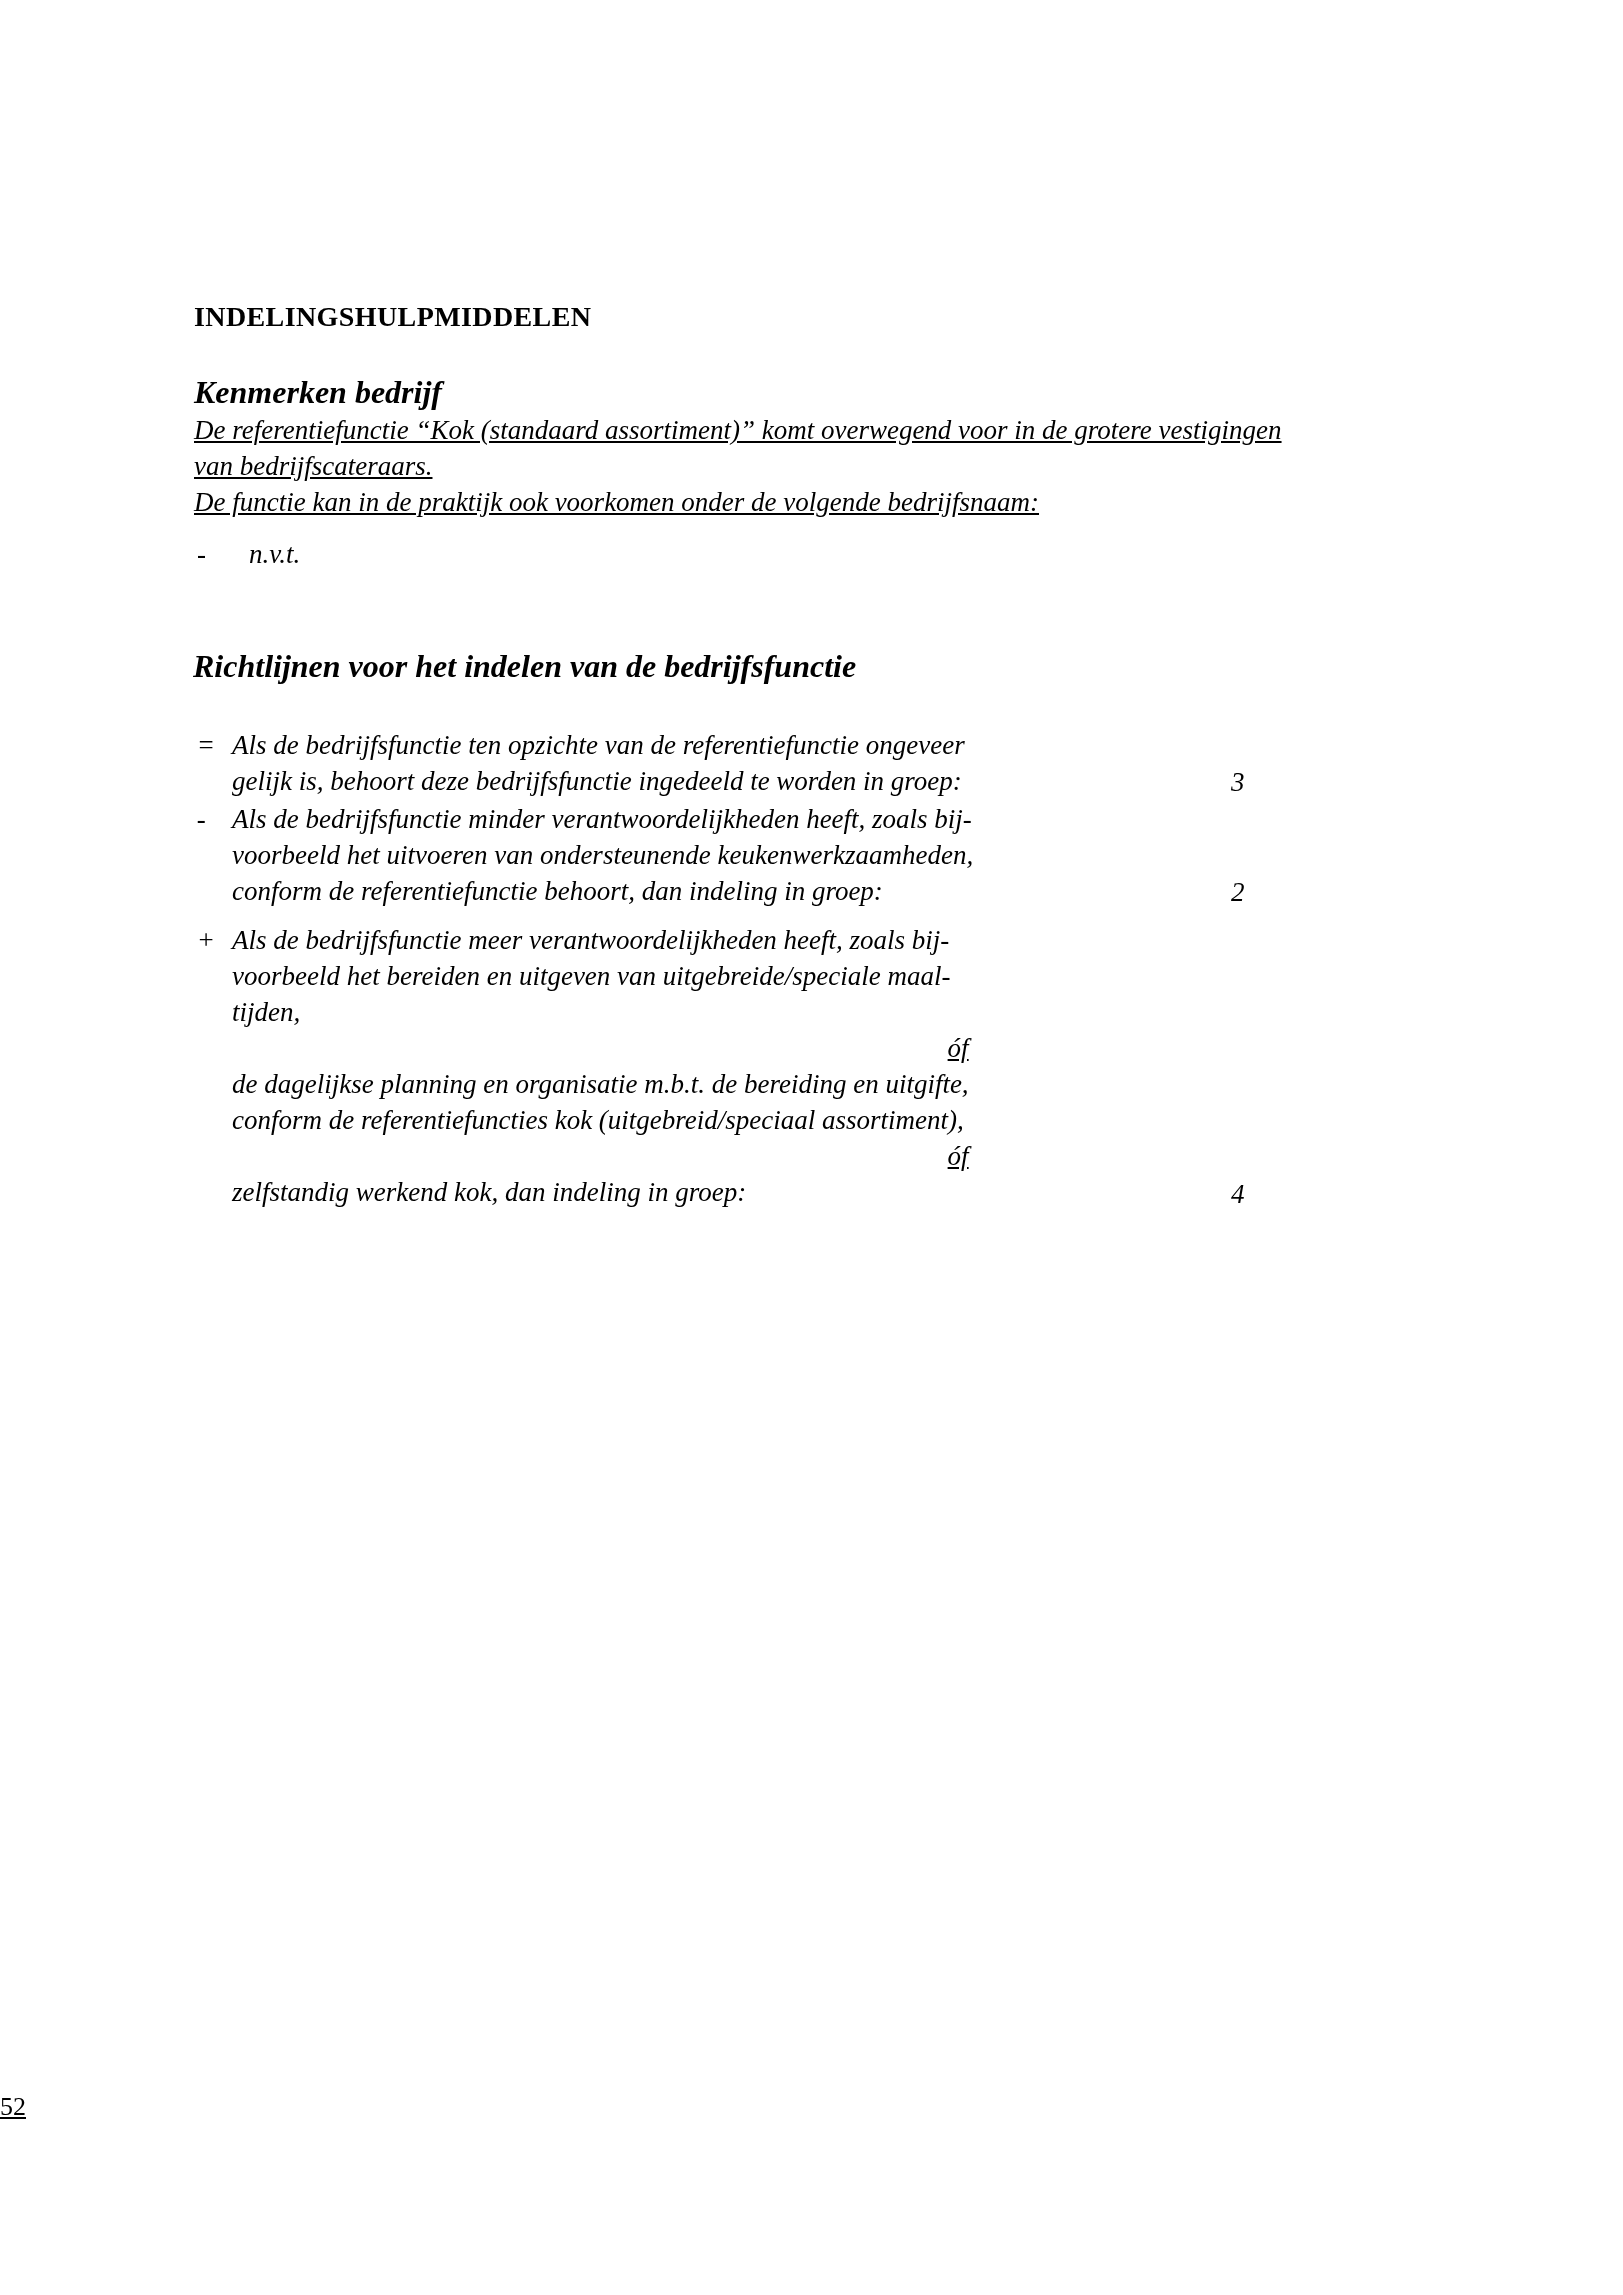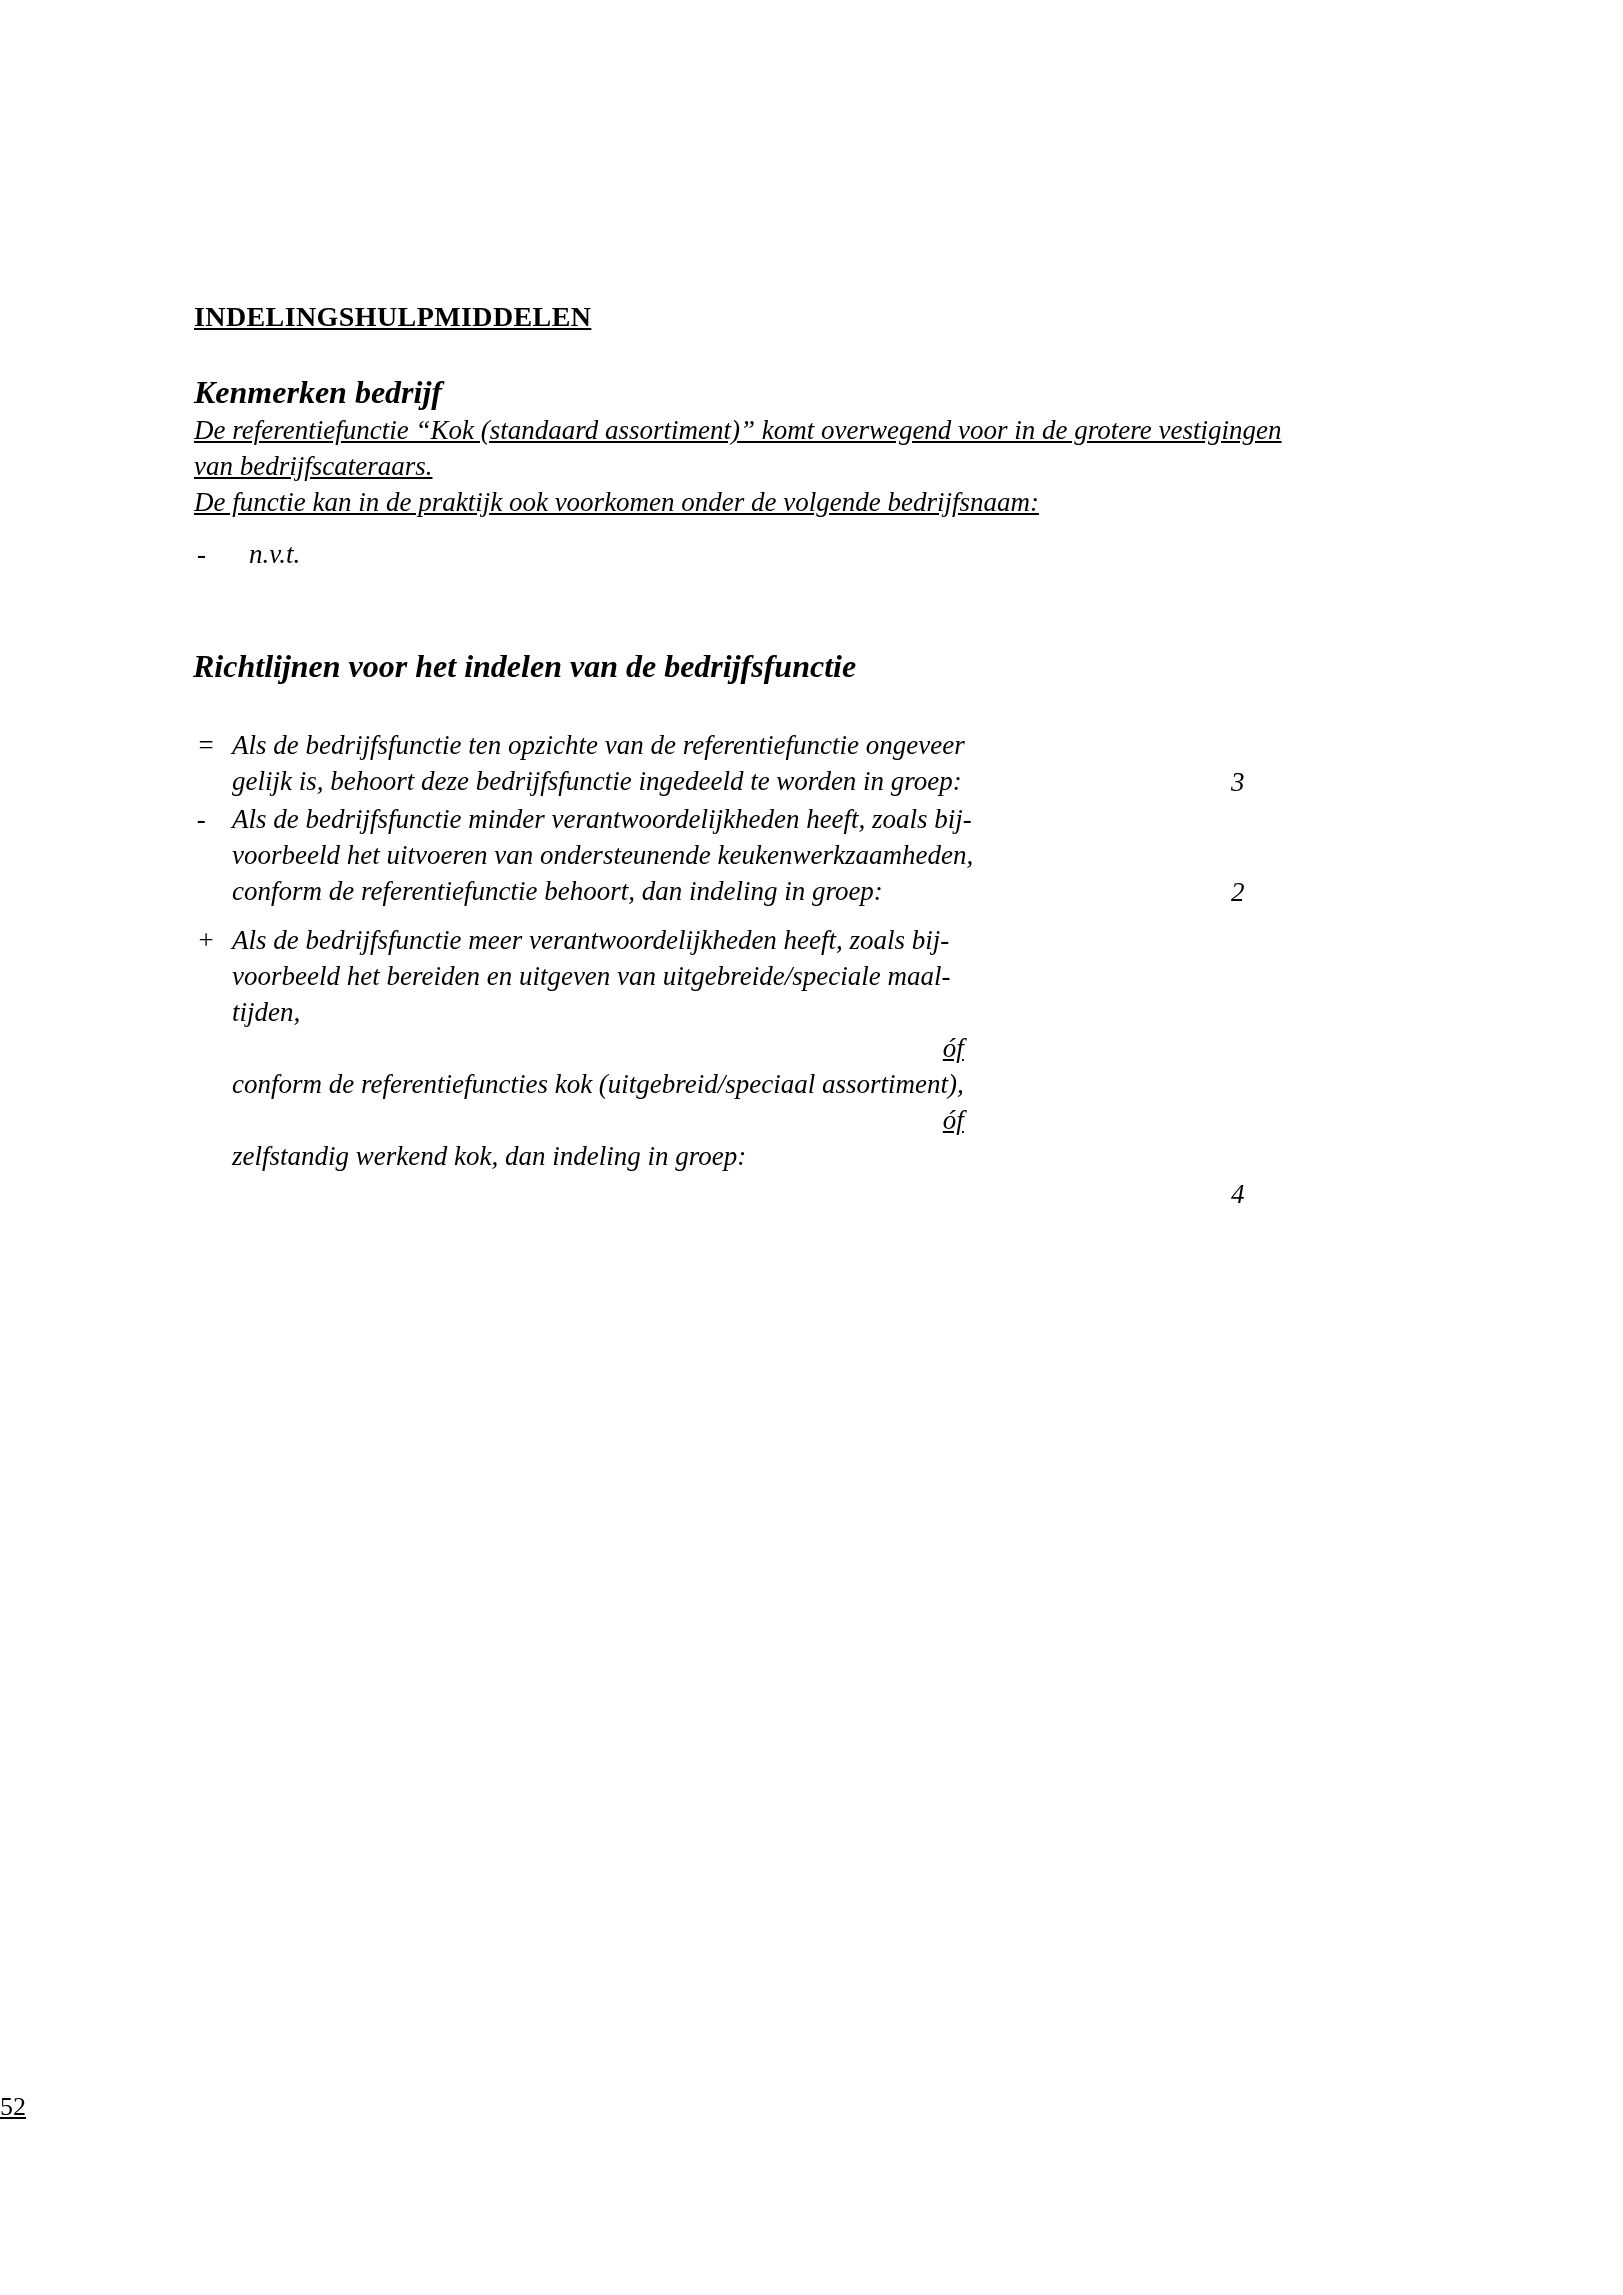--- a/index.html
+++ b/index.html
@@ -21,21 +21,20 @@
   .doc-title {
     left: 194px;
     top: 299px;
     margin: 0;
     font-size: 28px;
     line-height: 36px;
     font-weight: bold;
     font-style: normal;
     white-space: nowrap;
     letter-spacing: 0.4px;
-    text-decoration: underline;
   }
   .section-heading {
     margin: 0;
     font-size: 32px;
     line-height: 36px;
     font-weight: bold;
     font-style: italic;
     white-space: nowrap;
   }
   .heading-kenmerken { left: 194px; top: 374px; }
@@ -138,20 +137,21 @@
   </div>
   <div class="abs body-text group-number group-2">2</div>
 
   <div class="abs body-text rule-item item-plus">
     <span class="marker">+</span>
     <div class="lines">
       <div class="line">Als de bedrijfsfunctie meer verantwoordelijkheden heeft, zoals bij-</div>
       <div class="line">voorbeeld het bereiden en uitgeven van uitgebreide/speciale maal-</div>
       <div class="line">tijden,</div>
       <div class="line underline">óf</div>
+      <div class="line">de dagelijkse planning en organisatie m.b.t. de bereiding en uitgifte,</div>
       <div class="line">conform de referentiefuncties kok (uitgebreid/speciaal assortiment),</div>
       <div class="line underline">óf</div>
       <div class="line">zelfstandig werkend kok, dan indeling in groep:</div>
     </div>
   </div>
   <div class="abs body-text group-number group-4">4</div>
 
   <div class="abs page-footer">52</div>
 
 </div>

